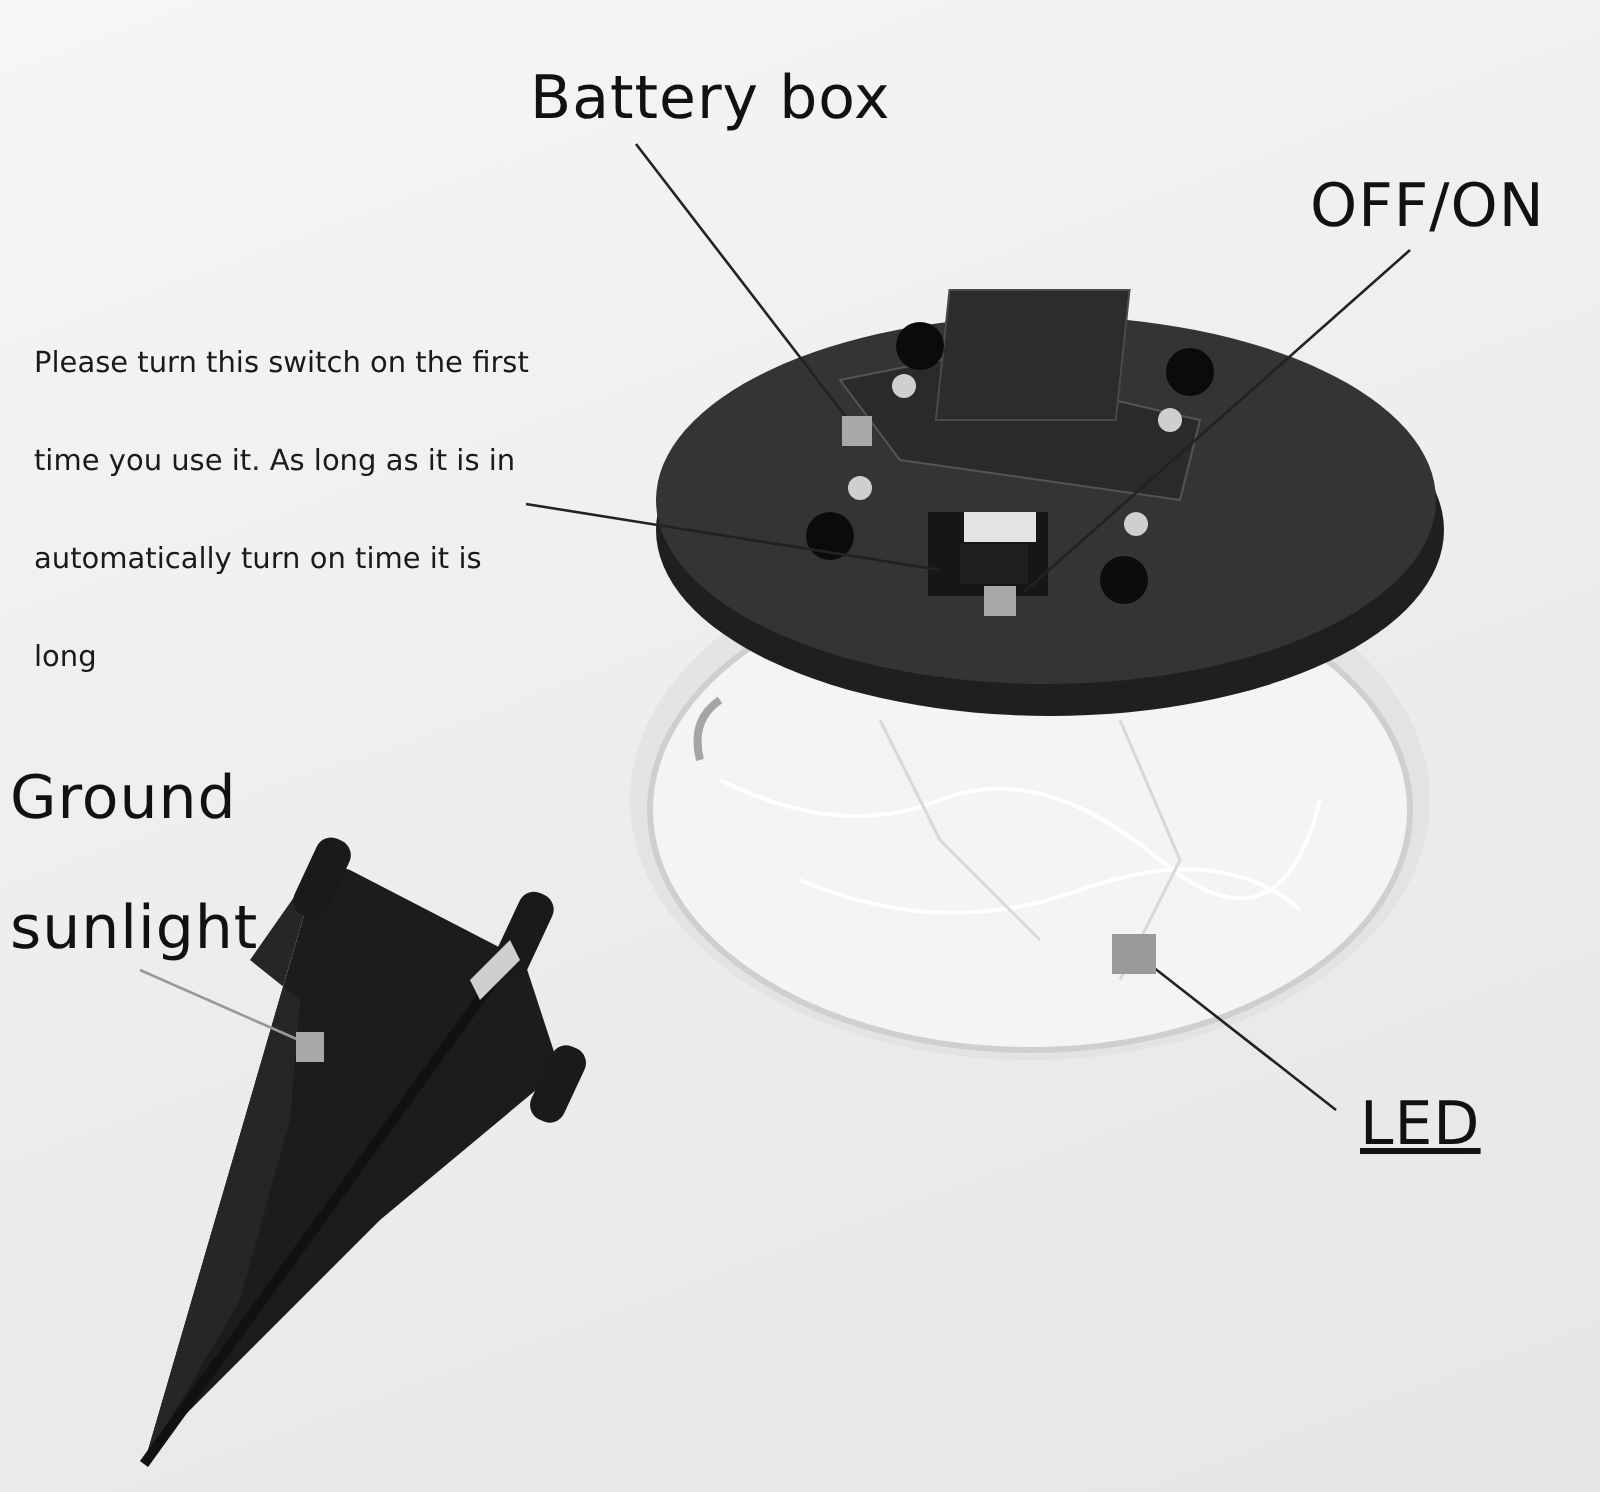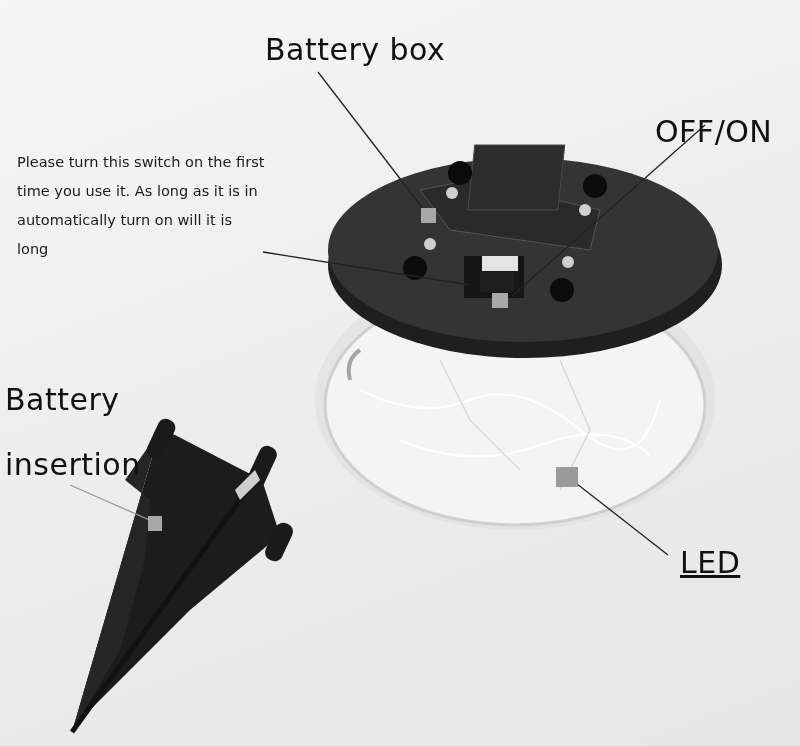--- a/index.html
+++ b/index.html
@@ -2,21 +2,21 @@
 <html><head>
 <meta charset="utf-8">
 <style>
   html, body { margin: 0; padding: 0; }
   body { width: 800px; height: 746px; overflow: hidden; background: #efefef; font-family: "DejaVu Sans", sans-serif; }
   .canvas { position: relative; width: 800px; height: 746px; background: linear-gradient(160deg, #f6f6f6 0%, #ececec 55%, #e6e6e6 100%); }
   .art { position: absolute; left: 0; top: 0; }
   .label { position: absolute; color: #111; white-space: nowrap; }
   .big { font-size: 30px; letter-spacing: 0.5px; }
   .note { position: absolute; left: 17px; top: 148px; width: 275px; font-size: 14.5px; line-height: 29px; color: #1a1a1a; }
-  .note span { display: block; white-space: nowrap; }
+  .note span { display: block; white-space: nowrap; margin-top: 20px; }
 </style>
 </head>
 <body>
 
 <div class="canvas">
 
   <svg class="art" width="800" height="746" viewBox="0 0 800 746">
 
     <g>
       <ellipse cx="515" cy="400" rx="200" ry="130" fill="#dcdcdc" opacity="0.55"></ellipse>
@@ -68,24 +68,24 @@
 
     <g fill="#a8a8a8">
       <rect x="421" y="208" width="15" height="15"></rect>
       <rect x="492" y="293" width="16" height="15"></rect>
       <rect x="148" y="516" width="14" height="15"></rect>
       <rect x="556" y="467" width="22" height="20" fill="#9a9a9a"></rect>
     </g>
   </svg>
 
   <div class="label big" style="left:224px; top:32px;margin-left:41px;">Battery box</div>
-  <div class="label big" style="left:655px; top:86px;margin-top:28px;">OFF/ON</div>
-  <div class="label big" style="left:5px; top:382px;">Battery</div>
-  <div class="label big" style="left:5px; top:447px;">insertion</div>
+  <div class="label big" style="left:655px; top:86px;">OFF/ON</div>
+  <div class="label big" style="left:5px; top:382px;">Ground</div>
+  <div class="label big" style="left:5px; top:447px;">sunlight</div>
   <div class="label big" style="left:680px; top:545px;text-decoration:underline;">LED</div>
 
   <div class="note">
     <span>Please turn this switch on the first</span>
     <span>time you use it. As long as it is in</span>
-    <span>automatically turn on will it is</span>
+    <span>automatically turn on time it is</span>
     <span>long</span>
   </div>
 </div>
 
 </body></html>

